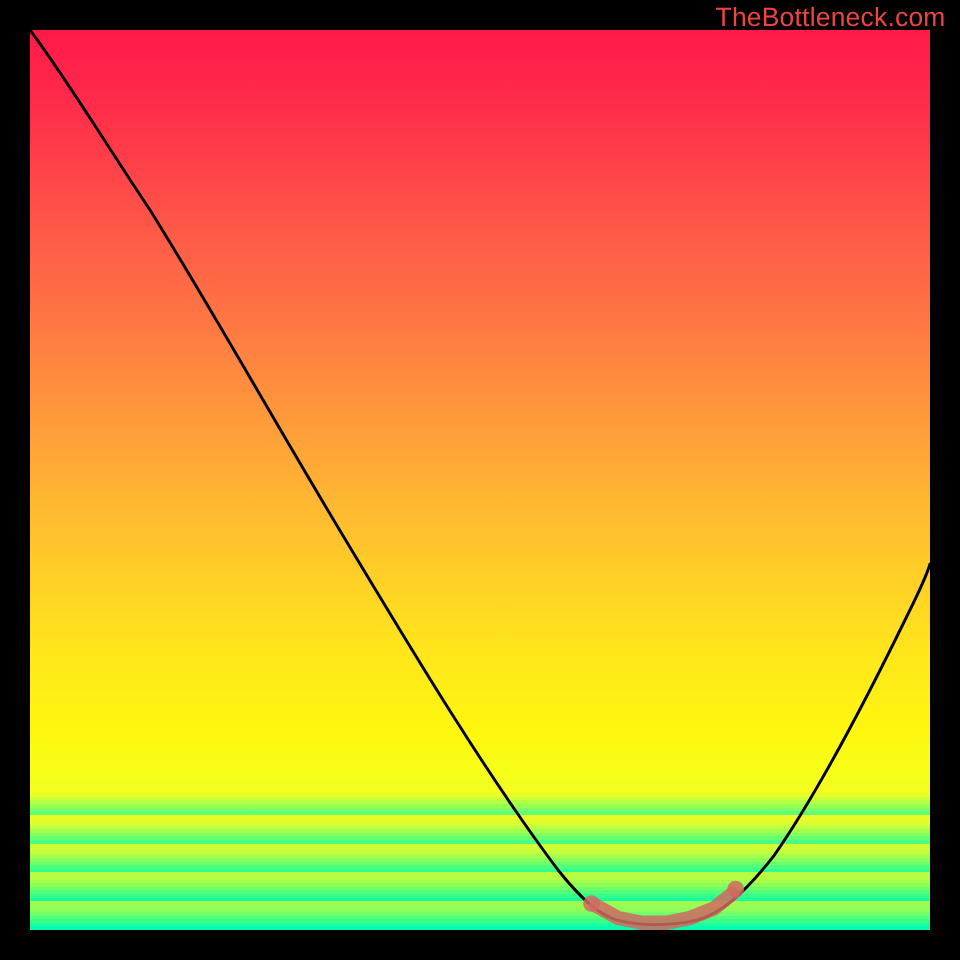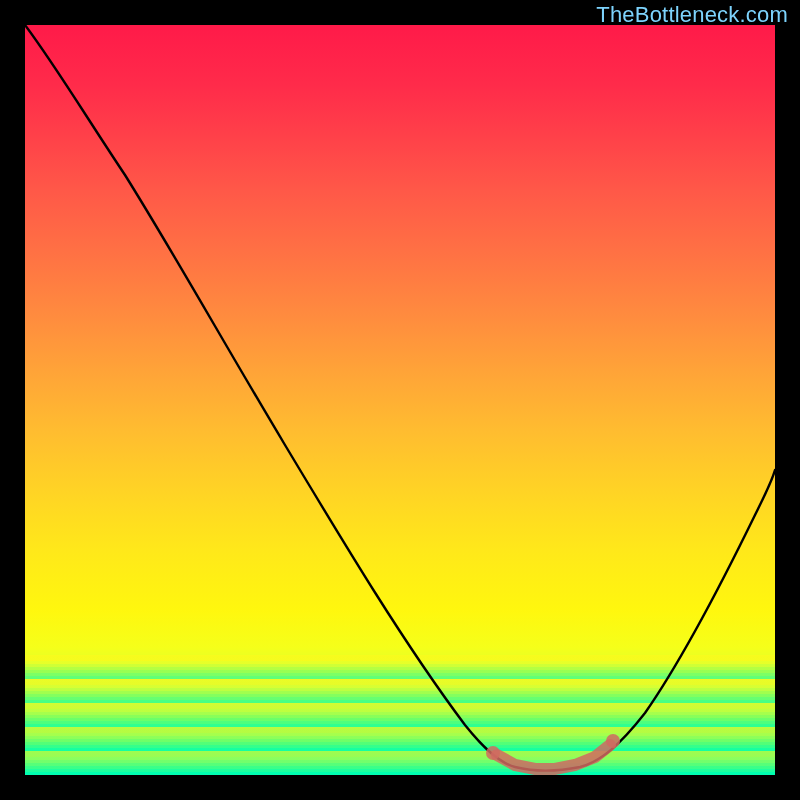--- a/index.html
+++ b/index.html
@@ -8,21 +8,21 @@
     height: 800px;
     background: #000;
     position: relative;
     font-family: Arial, Helvetica, sans-serif;
     overflow: hidden;
   }
   .watermark {
     position: absolute;
     top: 2px;
     right: 12px;
-    color: #7dd3fc;
+    color: #ef4444;
     font-size: 22px;
     font-weight: 500;
     z-index: 10;
     letter-spacing: 0.2px;
   }
   .plot-area {
     position: absolute;
     left: 25px;
     top: 25px;
     width: 750px;

